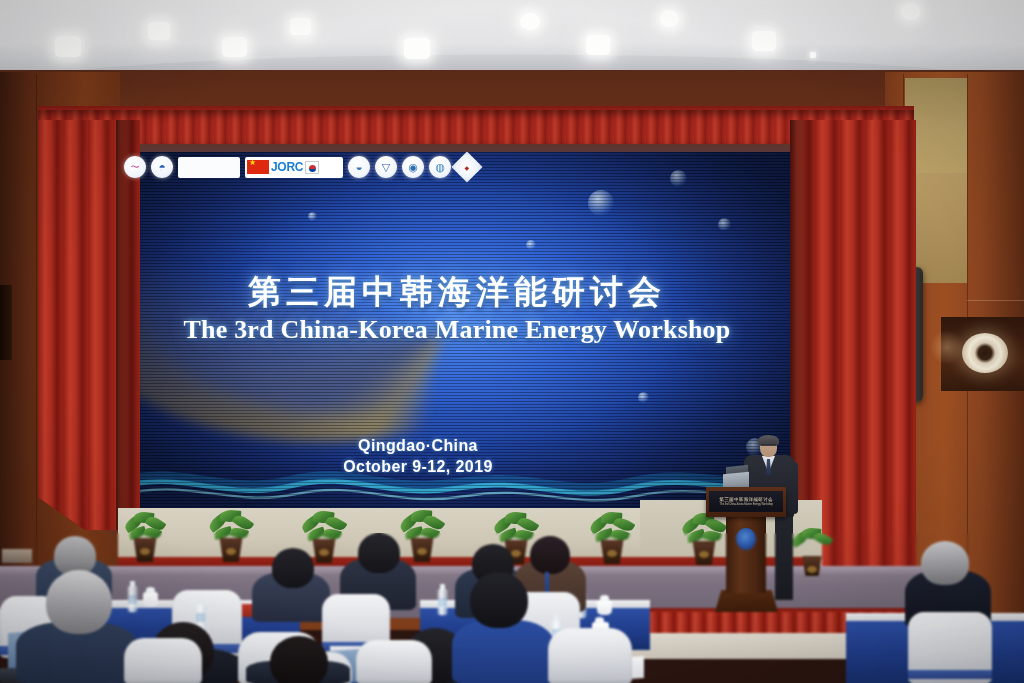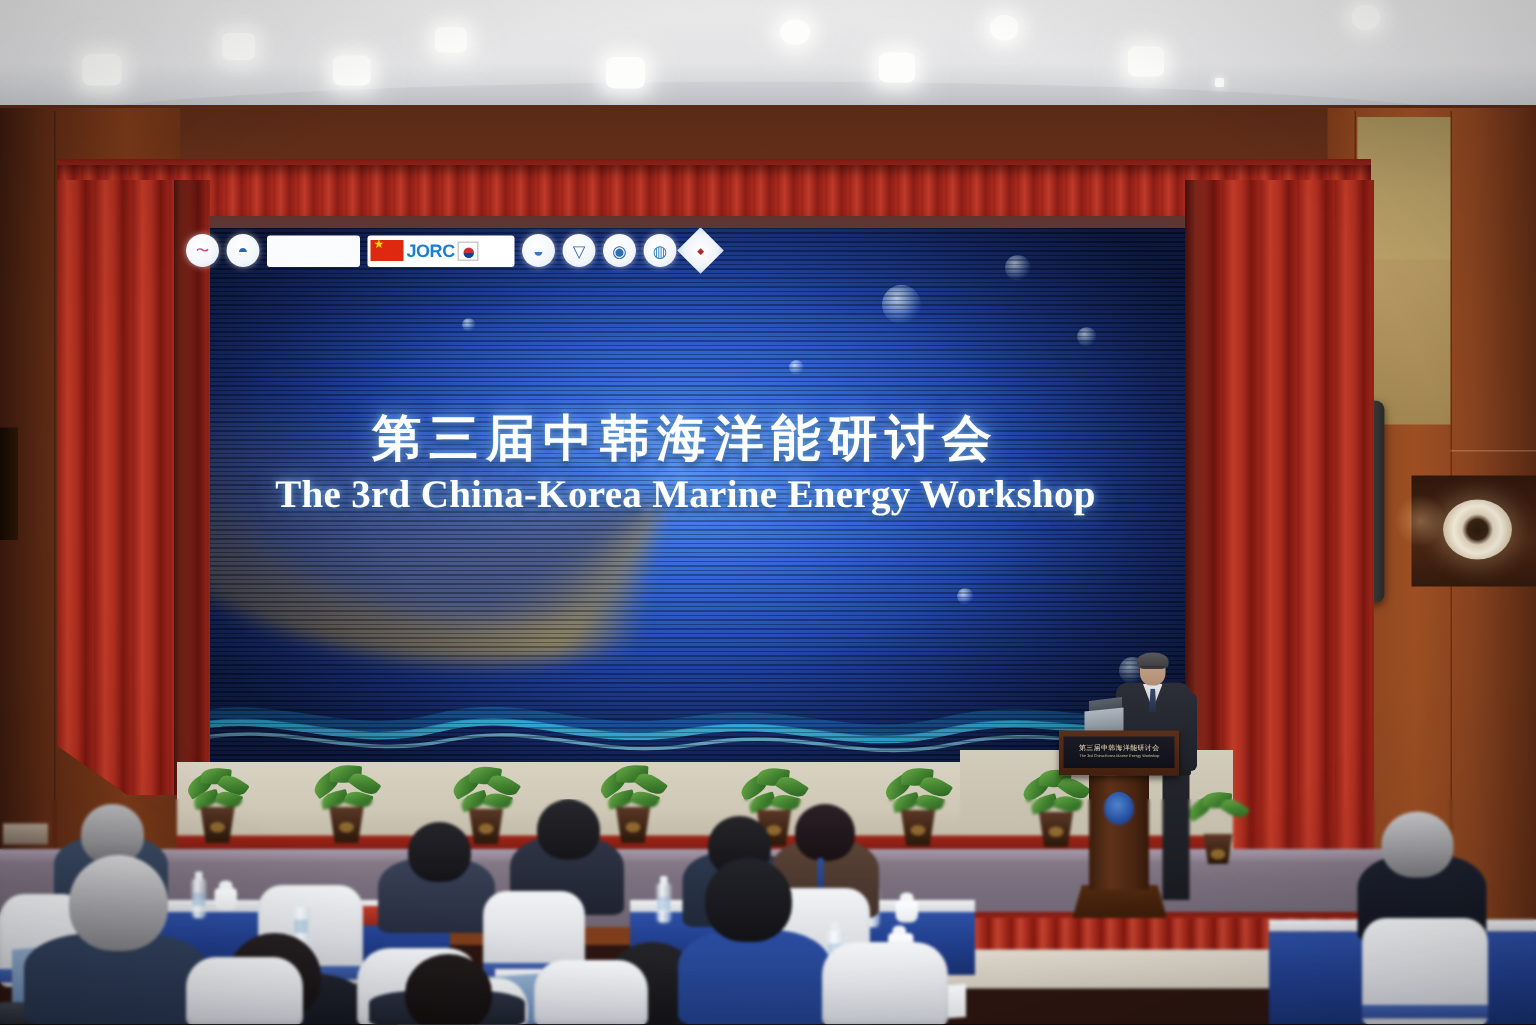--- a/index.html
+++ b/index.html
@@ -521,20 +521,24 @@
       <div class="logo-c">
           <span style="color:#3482c0;font-size:11px;">◍</span>
         </div>
       <div class="logo-d">
           <span>◆</span>
         </div>
     </div>
 
     <div class="screen-title-cn">第三届中韩海洋能研讨会</div>
     <div class="screen-title-en">The 3rd China-Korea Marine Energy Workshop</div>
+    <div class="screen-sub">
+      <div>Qingdao·China</div>
+      <div>October 9-12,  2019</div>
+    </div>
 
     <div class="screen-vig"></div>
     <div class="screen-scan"></div>
   </div>
 
   <div class="valance-top"></div>
   <div class="valance"></div>
   <div class="curtain l"></div>
   <div class="curtain r"></div>
   <div class="curtain-shadow" style="left:116px;"></div>

